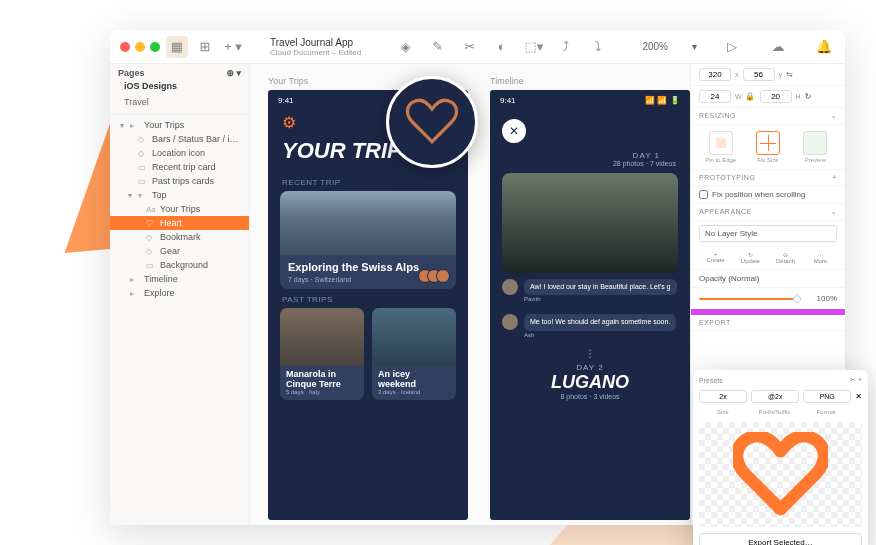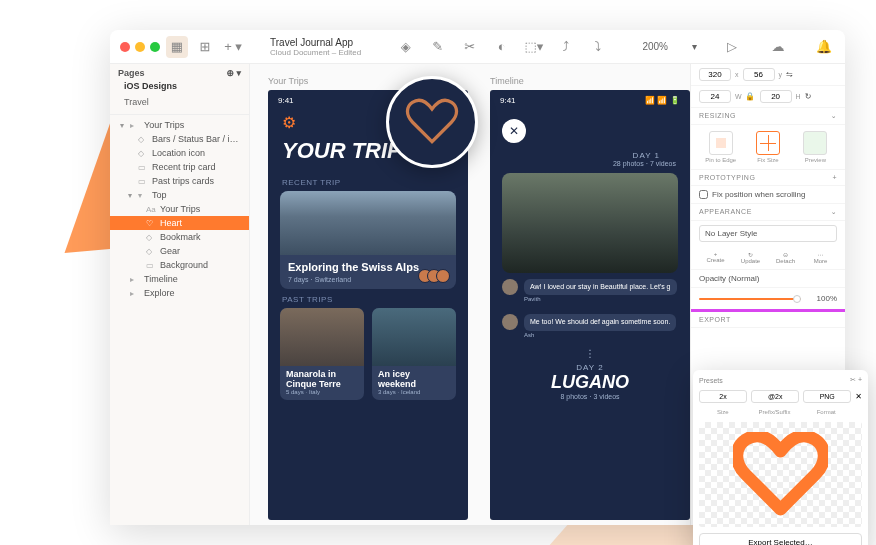--- a/index.html
+++ b/index.html
@@ -78,21 +78,21 @@
 .rbox .sq .cross{position:absolute;inset:3px}
 .rbox .sq .cross:before,.rbox .sq .cross:after{content:'';position:absolute;background:#ff7a2e}
 .rbox .sq .cross:before{left:50%;top:0;bottom:0;width:1px}
 .rbox .sq .cross:after{top:50%;left:0;right:0;height:1px}
 .rbox .t{font-size:6px;color:#999}
 .chk{padding:4px 8px;border-bottom:1px solid #f4f4f4;display:flex;align-items:center;gap:4px}
 .chk input{width:9px;height:9px}
 .sel-box{margin:4px 8px;border:1px solid #ddd;border-radius:3px;padding:3px 5px;font-size:8px}
 .btnrow{display:flex;padding:3px 8px;gap:2px;border-bottom:1px solid #f4f4f4}
 .btnrow .b{flex:1;text-align:center;font-size:6px;color:#888;padding:2px 0}
-.slider{padding:6px 8px;display:flex;align-items:center;gap:16px;border-bottom:3px solid #d946ef}
+.slider{padding:6px 8px;display:flex;align-items:center;gap:16px;border-bottom:6px solid #d946ef}
 .slider .track{flex:1;height:2px;background:#ff7a2e;border-radius:2px;position:relative}
 .slider .knob{position:absolute;right:0;top:-3px;width:8px;height:8px;border-radius:50%;background:#fff;border:1px solid #ccc}
 .export-panel{position:absolute;right:8px;top:370px;width:175px;background:#fff;border-radius:6px;box-shadow:0 6px 30px rgba(0,0,0,.2);padding:6px;font-size:8px}
 .export-hdr{display:flex;justify-content:space-between;align-items:center;font-size:7px;color:#888;padding-bottom:3px}
 .export-row{display:flex;gap:4px;align-items:center;padding:3px 0}
 .export-row .fld{border:1px solid #ddd;border-radius:3px;padding:2px 4px;flex:1;text-align:center;font-size:7px}
 .export-row .l{font-size:6px;color:#999;flex:1;text-align:center}
 .preview{margin-top:4px;height:105px;background-image:linear-gradient(45deg,#eee 25%,transparent 25%),linear-gradient(-45deg,#eee 25%,transparent 25%),linear-gradient(45deg,transparent 75%,#eee 75%),linear-gradient(-45deg,transparent 75%,#eee 75%);background-size:12px 12px;background-position:0 0,0 6px,6px -6px,-6px 0;border-radius:3px;display:flex;align-items:center;justify-content:center}
 .export-btn{margin-top:6px;border:1px solid #ddd;border-radius:4px;padding:4px;text-align:center;font-size:8px}
 </style>

